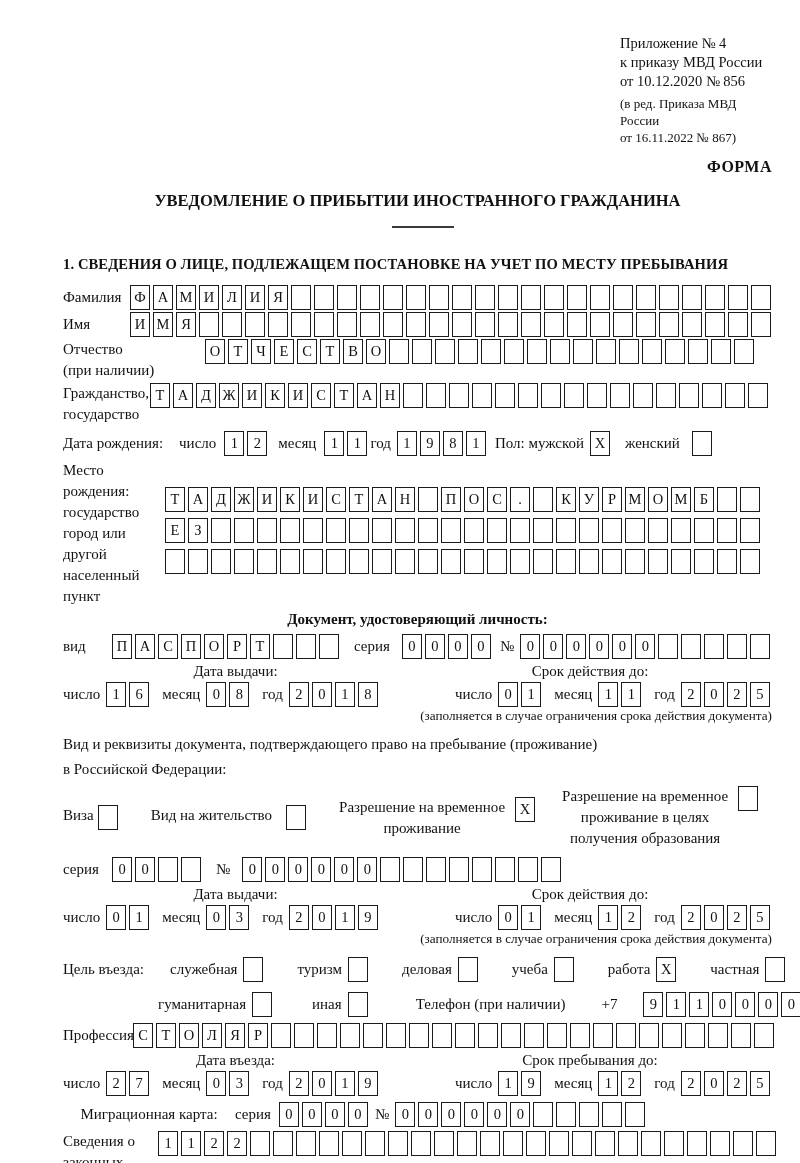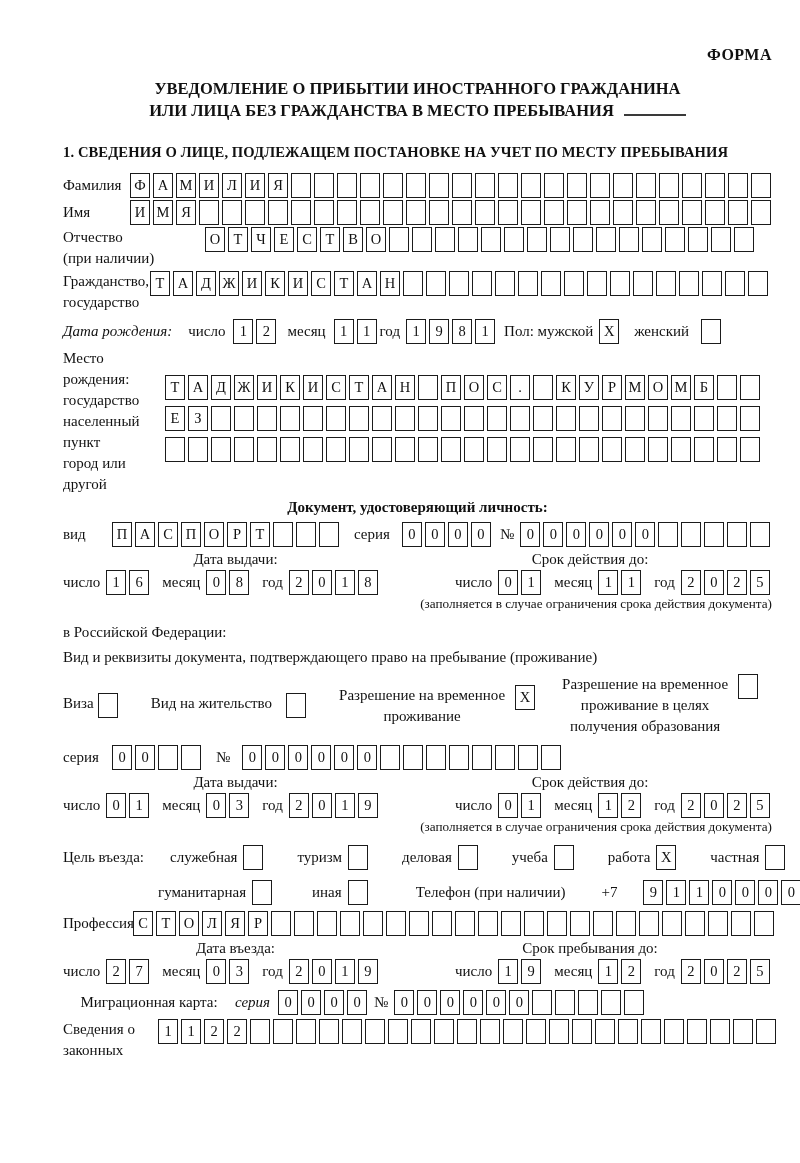--- a/index.html
+++ b/index.html
@@ -28,21 +28,21 @@
   .row.top{align-items:flex-start;}
   .lbl{flex:none;}
   .lblcol{flex:none;line-height:21px;}
   .w67{width:67px;}  .w70{width:70px;}  .w87{width:87px;}  .w102{width:102px;}
   .w142{width:142px;} .w49{width:49px;} .w95{width:95px;}
   .stack > .row{margin-bottom:6px;}
 
   .doc-heading{text-align:center;font-weight:700;font-size:15px;margin:4px 0 6px 0;}
 
   .mx8{margin:0 8px;} .mx12{margin:0 12px;} .ml30{margin-left:30px;}
-  .mr8{margin-right:8px;font-style:italic;} .mr6{margin-right:6px;}
+  .mr8{margin-right:8px;} .mr6{margin-right:6px;}
 
   
   .date-headers{display:flex;margin-top:4px;}
   .dh-left{width:345px;text-align:center;flex:none;}
   .dh-right{flex:1;text-align:center;}
   .date-row{display:flex;align-items:center;margin-top:2px;}
   .dgrp{display:inline-flex;align-items:center;flex:none;}
   .dgrp .lbl{margin-right:6px;}
   .dgrp .cells{margin-right:10px;}
   .dgrp.left{width:345px;}
@@ -60,25 +60,33 @@
   .purpose-row{display:flex;align-items:center;margin-top:10px;gap:20px;}
   .purpose-row .pair{display:inline-flex;align-items:center;margin-right:11px;}
   .pair .lbl{margin-right:6px;}
   .indent95{margin-left:95px;}
 </style>
 </head>
 <body>
 
 <div class="page">
 
+  <div class="appendix">
+    <div>Приложение № 4</div>
+    <div>к приказу МВД России</div>
+    <div>от 10.12.2020 № 856</div>
+    <div class="gap"></div>
+    <div class="rev">(в ред. Приказа МВД России</div>
+    <div class="rev">от 16.11.2022 № 867)</div>
+  </div>
   <div class="forma">ФОРМА</div>
 
   <div class="title">
     <div>УВЕДОМЛЕНИЕ О ПРИБЫТИИ ИНОСТРАННОГО ГРАЖДАНИНА</div>
-    <div><span>ИЛИ ЛИЦА БЕЗ ГРАЖДАНСТВА В МЕСТО ПРЕБЫВАНИЯ</span><span class="blank"></span></div>
+    <div><span class="blank"></span></div>
   </div>
 
   <div class="sec-heading" style="margin-bottom:12px;">1. СВЕДЕНИЯ О ЛИЦЕ, ПОДЛЕЖАЩЕМ ПОСТАНОВКЕ НА УЧЕТ ПО МЕСТУ ПРЕБЫВАНИЯ</div>
 
   <div class="row">
     <span class="lbl w67">Фамилия</span>
     <span class="cells">
         <span class="cell">Ф</span>
         <span class="cell">А</span>
         <span class="cell">М</span>
@@ -239,22 +247,22 @@
     <span class="lbl mx12">женский</span>
     <span class="cells">
         <span class="cell"></span>
       </span>
   </div>
 
   <div class="row top" style="margin-top:4px;align-items:center;">
     <span class="lblcol w102">
       <div>Место рождения:</div>
       <div>государство</div>
+      <div>город или другой</div>
       <div>населенный пункт</div>
-      <div>город или другой</div>
     </span>
     <span class="stack">
       <div class="row">
           <span class="cells">
             <span class="cell">Т</span>
             <span class="cell">А</span>
             <span class="cell">Д</span>
             <span class="cell">Ж</span>
             <span class="cell">И</span>
             <span class="cell">К</span>
@@ -421,22 +429,22 @@
           <span class="cell">2</span>
           <span class="cell">0</span>
           <span class="cell">2</span>
           <span class="cell">5</span>
         </span>
     </span>
   </div>
   <div class="note">(заполняется в случае ограничения срока действия документа)</div>
 
   <div class="intro">
+    <div>Вид и реквизиты документа, подтверждающего право на пребывание (проживание)</div>
     <div>в Российской Федерации:</div>
-    <div>Вид и реквизиты документа, подтверждающего право на пребывание (проживание)</div>
   </div>
 
   <div class="opts">
     <span class="opt">
       <span class="txt">Виза</span>
       <span class="cells" style="margin-left:4px;">
           <span class="cell"></span>
         </span>
     </span>
     <span class="opt ml30">

